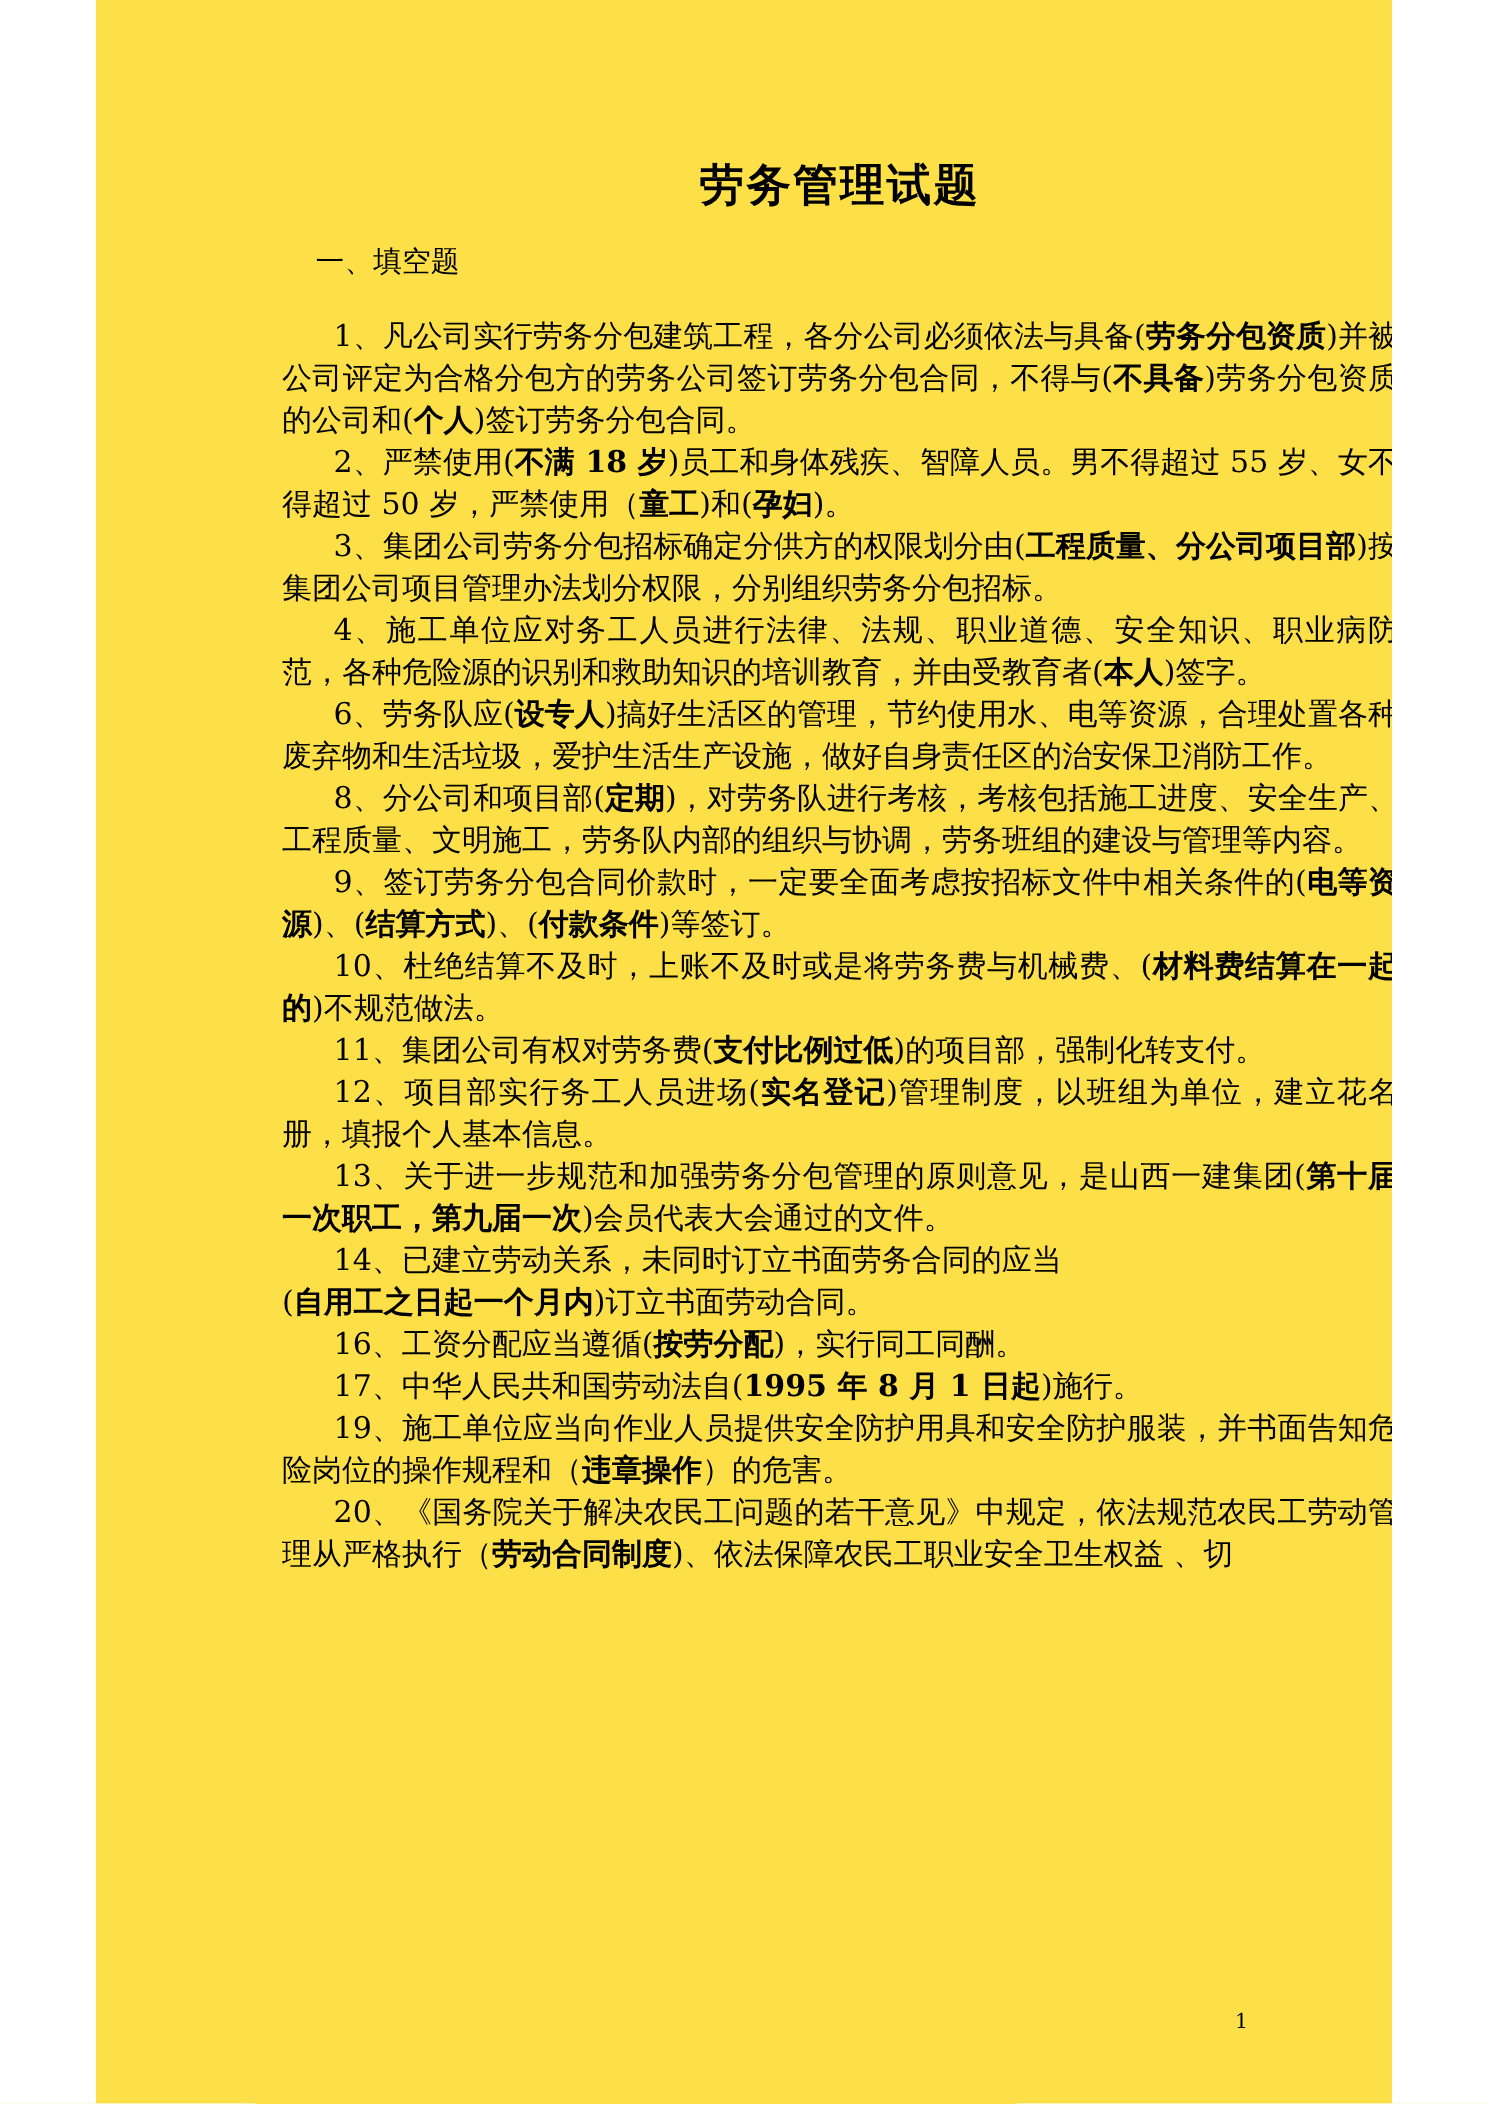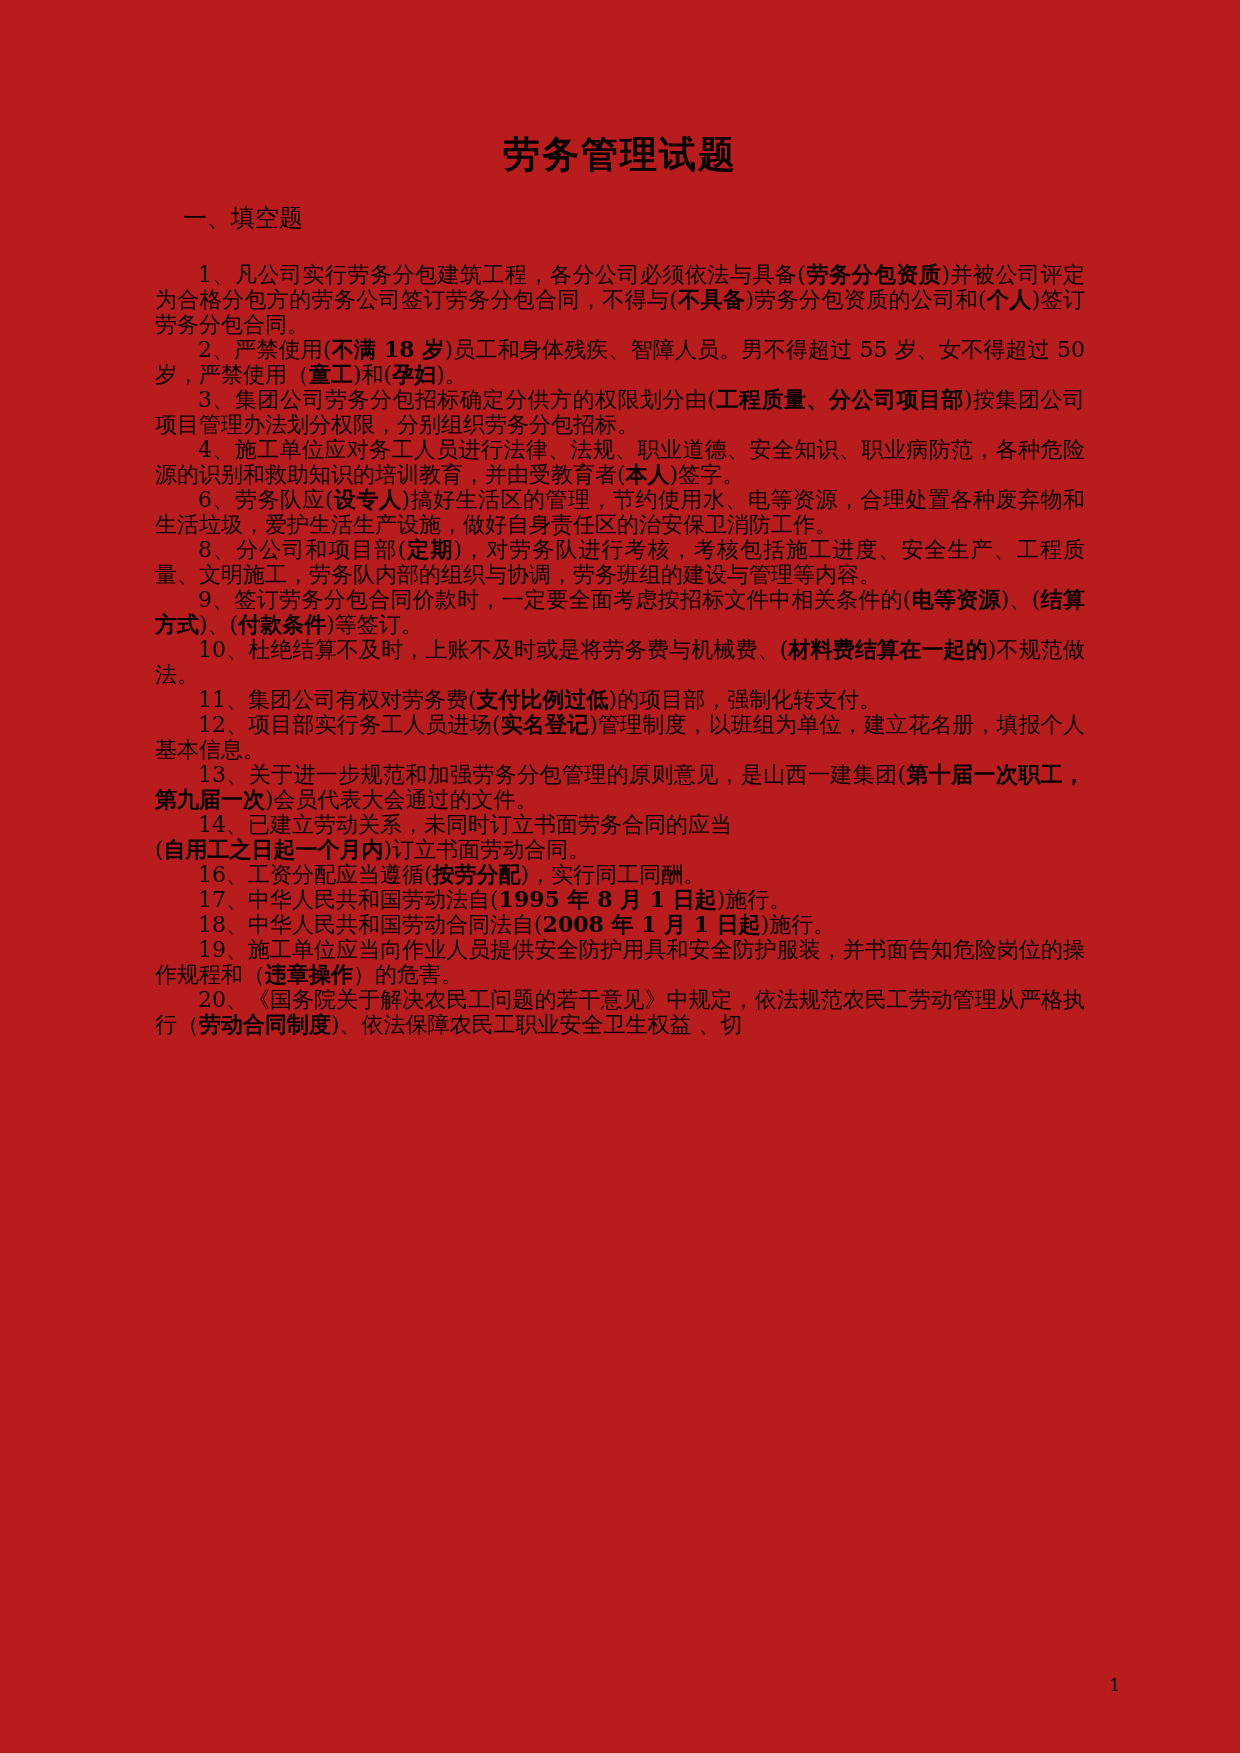--- a/index.html
+++ b/index.html
@@ -2,24 +2,24 @@
 <html><head>
 <meta charset="utf-8">
 <style>
   html, body {
     margin: 0;
     padding: 0;
     background: #ffffff;
   }
   .page {
     position: relative;
-    width: 1240px;
+    width: 1080px;
     height: 1753px;
     margin: 0 auto;
-    background: #b91c1c;
+    background: #fde047;
     font-family: "DejaVu Sans", "Liberation Sans", sans-serif;
     color: #000000;
     box-sizing: border-box;
     overflow: hidden;
   }
   .content {
     position: absolute;
     left: 155px;
     top: 130px;
     width: 930px;
@@ -33,22 +33,22 @@
     font-family: "DejaVu Serif", "Liberation Serif", serif;
   }
   .section-heading {
     font-size: 24px;
     font-weight: 400;
     margin: 0 0 28px 0;
     padding-left: 28px;
     font-family: "DejaVu Serif", "Liberation Serif", serif;
   }
   .q {
-    font-size: 22px;
-    line-height: 25px;
+    font-size: 25px;
+    line-height: 35px;
     text-align: justify;
     text-justify: inter-ideograph;
     margin: 0;
     text-indent: 43px;
     font-family: "DejaVu Serif", "Liberation Serif", serif;
   }
   .q b {
     font-weight: 700;
   }
   .page-number {
@@ -74,19 +74,18 @@
       <p class="q">6、劳务队应(<b>设专人</b>)搞好生活区的管理，节约使用水、电等资源，合理处置各种废弃物和生活垃圾，爱护生活生产设施，做好自身责任区的治安保卫消防工作。</p>
       <p class="q">8、分公司和项目部(<b>定期</b>)，对劳务队进行考核，考核包括施工进度、安全生产、工程质量、文明施工，劳务队内部的组织与协调，劳务班组的建设与管理等内容。</p>
       <p class="q">9、签订劳务分包合同价款时，一定要全面考虑按招标文件中相关条件的(<b>电等资源</b>)、(<b>结算方式</b>)、(<b>付款条件</b>)等签订。</p>
       <p class="q">10、杜绝结算不及时，上账不及时或是将劳务费与机械费、(<b>材料费结算在一起的</b>)不规范做法。</p>
       <p class="q">11、集团公司有权对劳务费(<b>支付比例过低</b>)的项目部，强制化转支付。</p>
       <p class="q">12、项目部实行务工人员进场(<b>实名登记</b>)管理制度，以班组为单位，建立花名册，填报个人基本信息。</p>
       <p class="q">13、关于进一步规范和加强劳务分包管理的原则意见，是山西一建集团(<b>第十届一次职工，第九届一次</b>)会员代表大会通过的文件。</p>
       <p class="q">14、已建立劳动关系，未同时订立书面劳务合同的应当<br>(<b>自用工之日起一个月内</b>)订立书面劳动合同。</p>
       <p class="q">16、工资分配应当遵循(<b>按劳分配</b>)，实行同工同酬。</p>
       <p class="q">17、中华人民共和国劳动法自(<b>1995 年 8 月 1 日起</b>)施行。</p>
-      <p class="q">18、中华人民共和国劳动合同法自(<b>2008 年 1 月 1 日起</b>)施行。</p>
       <p class="q">19、施工单位应当向作业人员提供安全防护用具和安全防护服装，并书面告知危险岗位的操作规程和（<b>违章操作</b>）的危害。</p>
       <p class="q">20、《国务院关于解决农民工问题的若干意见》中规定，依法规范农民工劳动管理从严格执行（<b>劳动合同制度</b>)、依法保障农民工职业安全卫生权益 、切</p>
     </div>
   </div>
   <div class="page-number">1</div>
 </div>
 
 </body></html>

